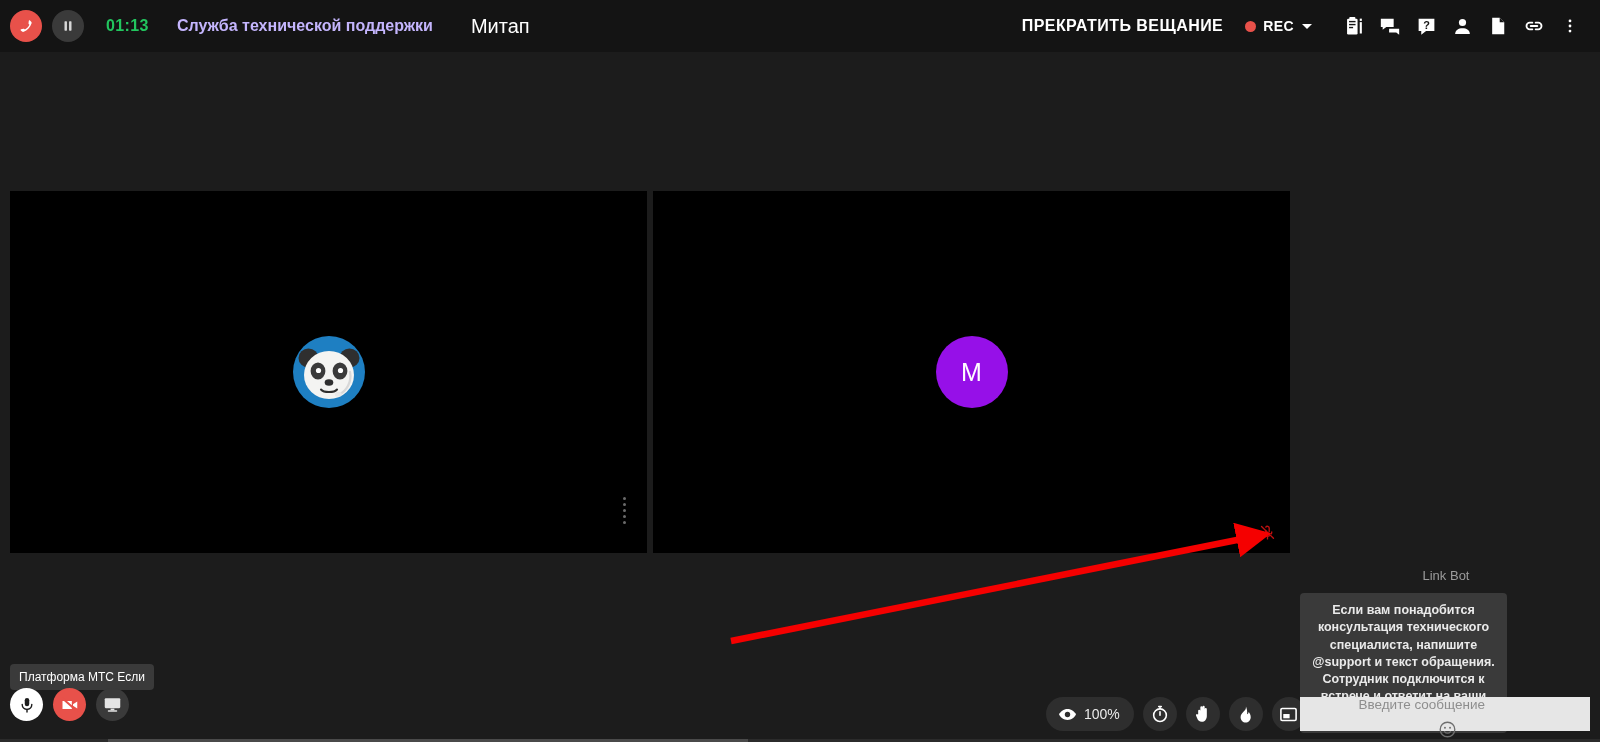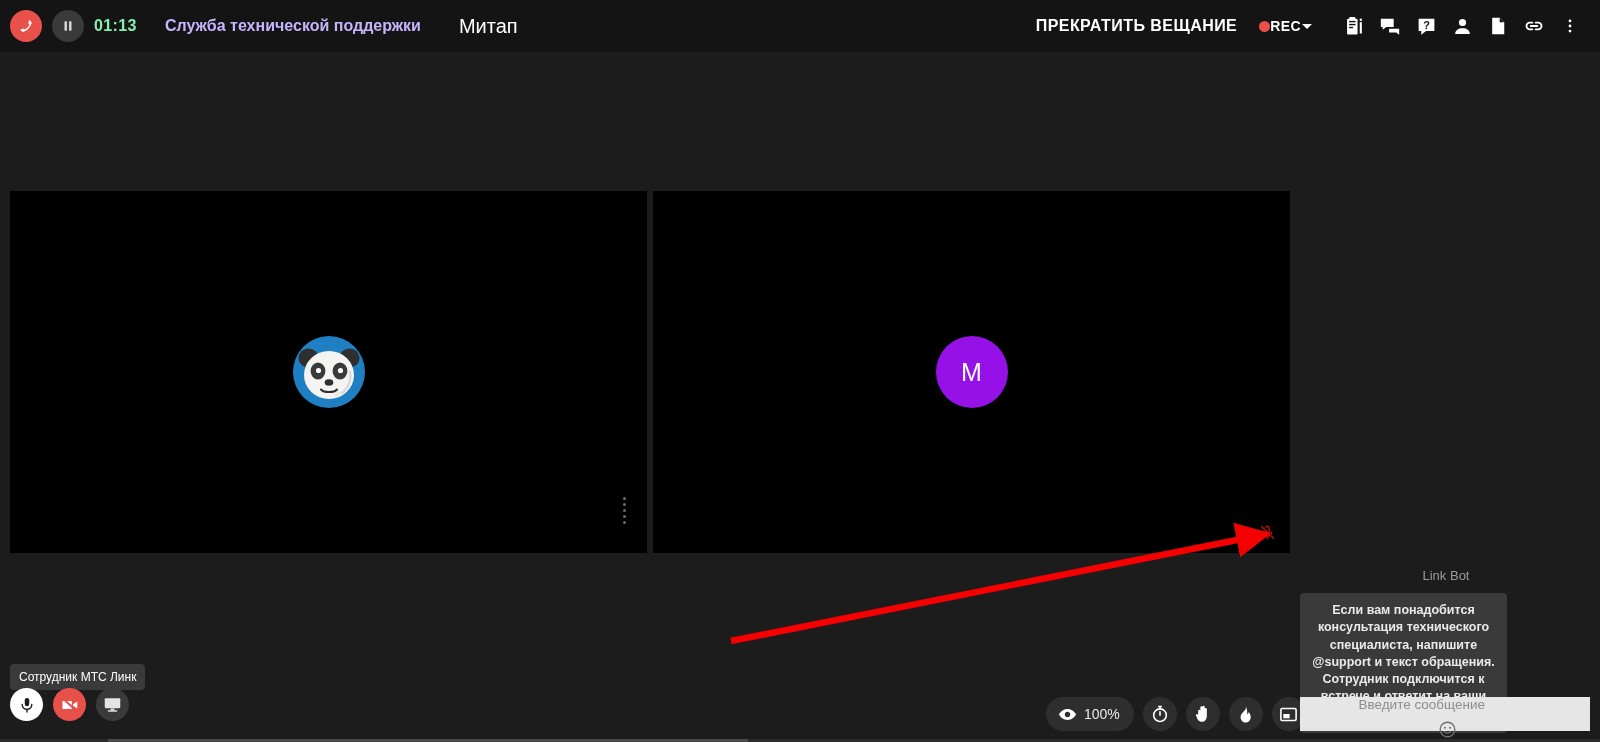--- a/index.html
+++ b/index.html
@@ -24,40 +24,40 @@
   }
   .tb-left { display: flex; align-items: center; padding-left: 10px; gap: 10px; }
   .btn-circle {
     width: 32px; height: 32px; border-radius: 50%;
     display: flex; align-items: center; justify-content: center;
     flex: 0 0 auto; cursor: pointer;
   }
   .hangup { background: #e8514a; }
   .pause  { background: #3a3a3a; }
   .timer {
-    color: #86efac; font-size: 16px; font-weight: 700;
-    letter-spacing: .4px; margin-left: 0;
+    color: #22c55e; font-size: 16px; font-weight: 700;
+    letter-spacing: .4px; margin-left: 12px;
   }
   .meet-title {
     color: #c4b5fd; font-size: 16px; font-weight: 700; margin-left: 18px;
   }
   .meet-sub {
     color: #fff; font-size: 20px; font-weight: 400; margin-left: 28px;
   }
   .tb-right {
     margin-left: auto; display: flex; align-items: center;
     padding-right: 12px; gap: 0;
   }
   .stop-stream {
     color: #fff; font-size: 16px; font-weight: 700;
     letter-spacing: .45px; cursor: pointer; margin-right: 22px;
     white-space: nowrap;
   }
   .rec-group {
-    display: flex; align-items: center; gap: 0;
+    display: flex; align-items: center; gap: 7px;
     cursor: pointer; margin-right: 24px;
   }
   .rec-dot { width: 11px; height: 11px; border-radius: 50%; background: #e8514a; }
   .rec-label { color: #fff; font-size: 14px; font-weight: 700; letter-spacing: .4px; }
   .caret {
     width: 0; height: 0; border-left: 5px solid transparent;
     border-right: 5px solid transparent; border-top: 5px solid #ffffff;
     margin-left: 1px;
   }
   .ic-btn {
@@ -313,21 +313,21 @@
       </marker>
     </defs>
     <line x1="731" y1="641" x2="1252" y2="537" stroke="#f50000" stroke-width="6.5" marker-end="url(#ah)"></line>
   </svg>
 
   <div class="chat">
     <div class="chat-author">Link Bot</div>
     <div class="chat-bubble">Если вам понадобится консультация технического специалиста, напишите @support и текст обращения. Сотрудник подключится к встрече и ответит на ваши вопросы.</div>
   </div>
 
-  <div class="tooltip-platform">Сотрудник МТС Линк</div>
+  <div class="tooltip-platform">Платформа МТС Если</div>
 
   <div class="bottom-left">
     <div class="bl-btn bl-mic">
       <svg width="18" height="18" viewBox="0 0 24 24">
         <rect x="9" y="2.6" width="6" height="11.2" rx="3" fill="#1c1c1c"></rect>
         <path d="M5.6 11.4a6.4 6.4 0 0 0 12.8 0" stroke="#1c1c1c" stroke-width="1.9" fill="none" stroke-linecap="round"></path>
         <path d="M12 17.8V21.4" stroke="#1c1c1c" stroke-width="1.9" stroke-linecap="round"></path>
       </svg>
     </div>
 

